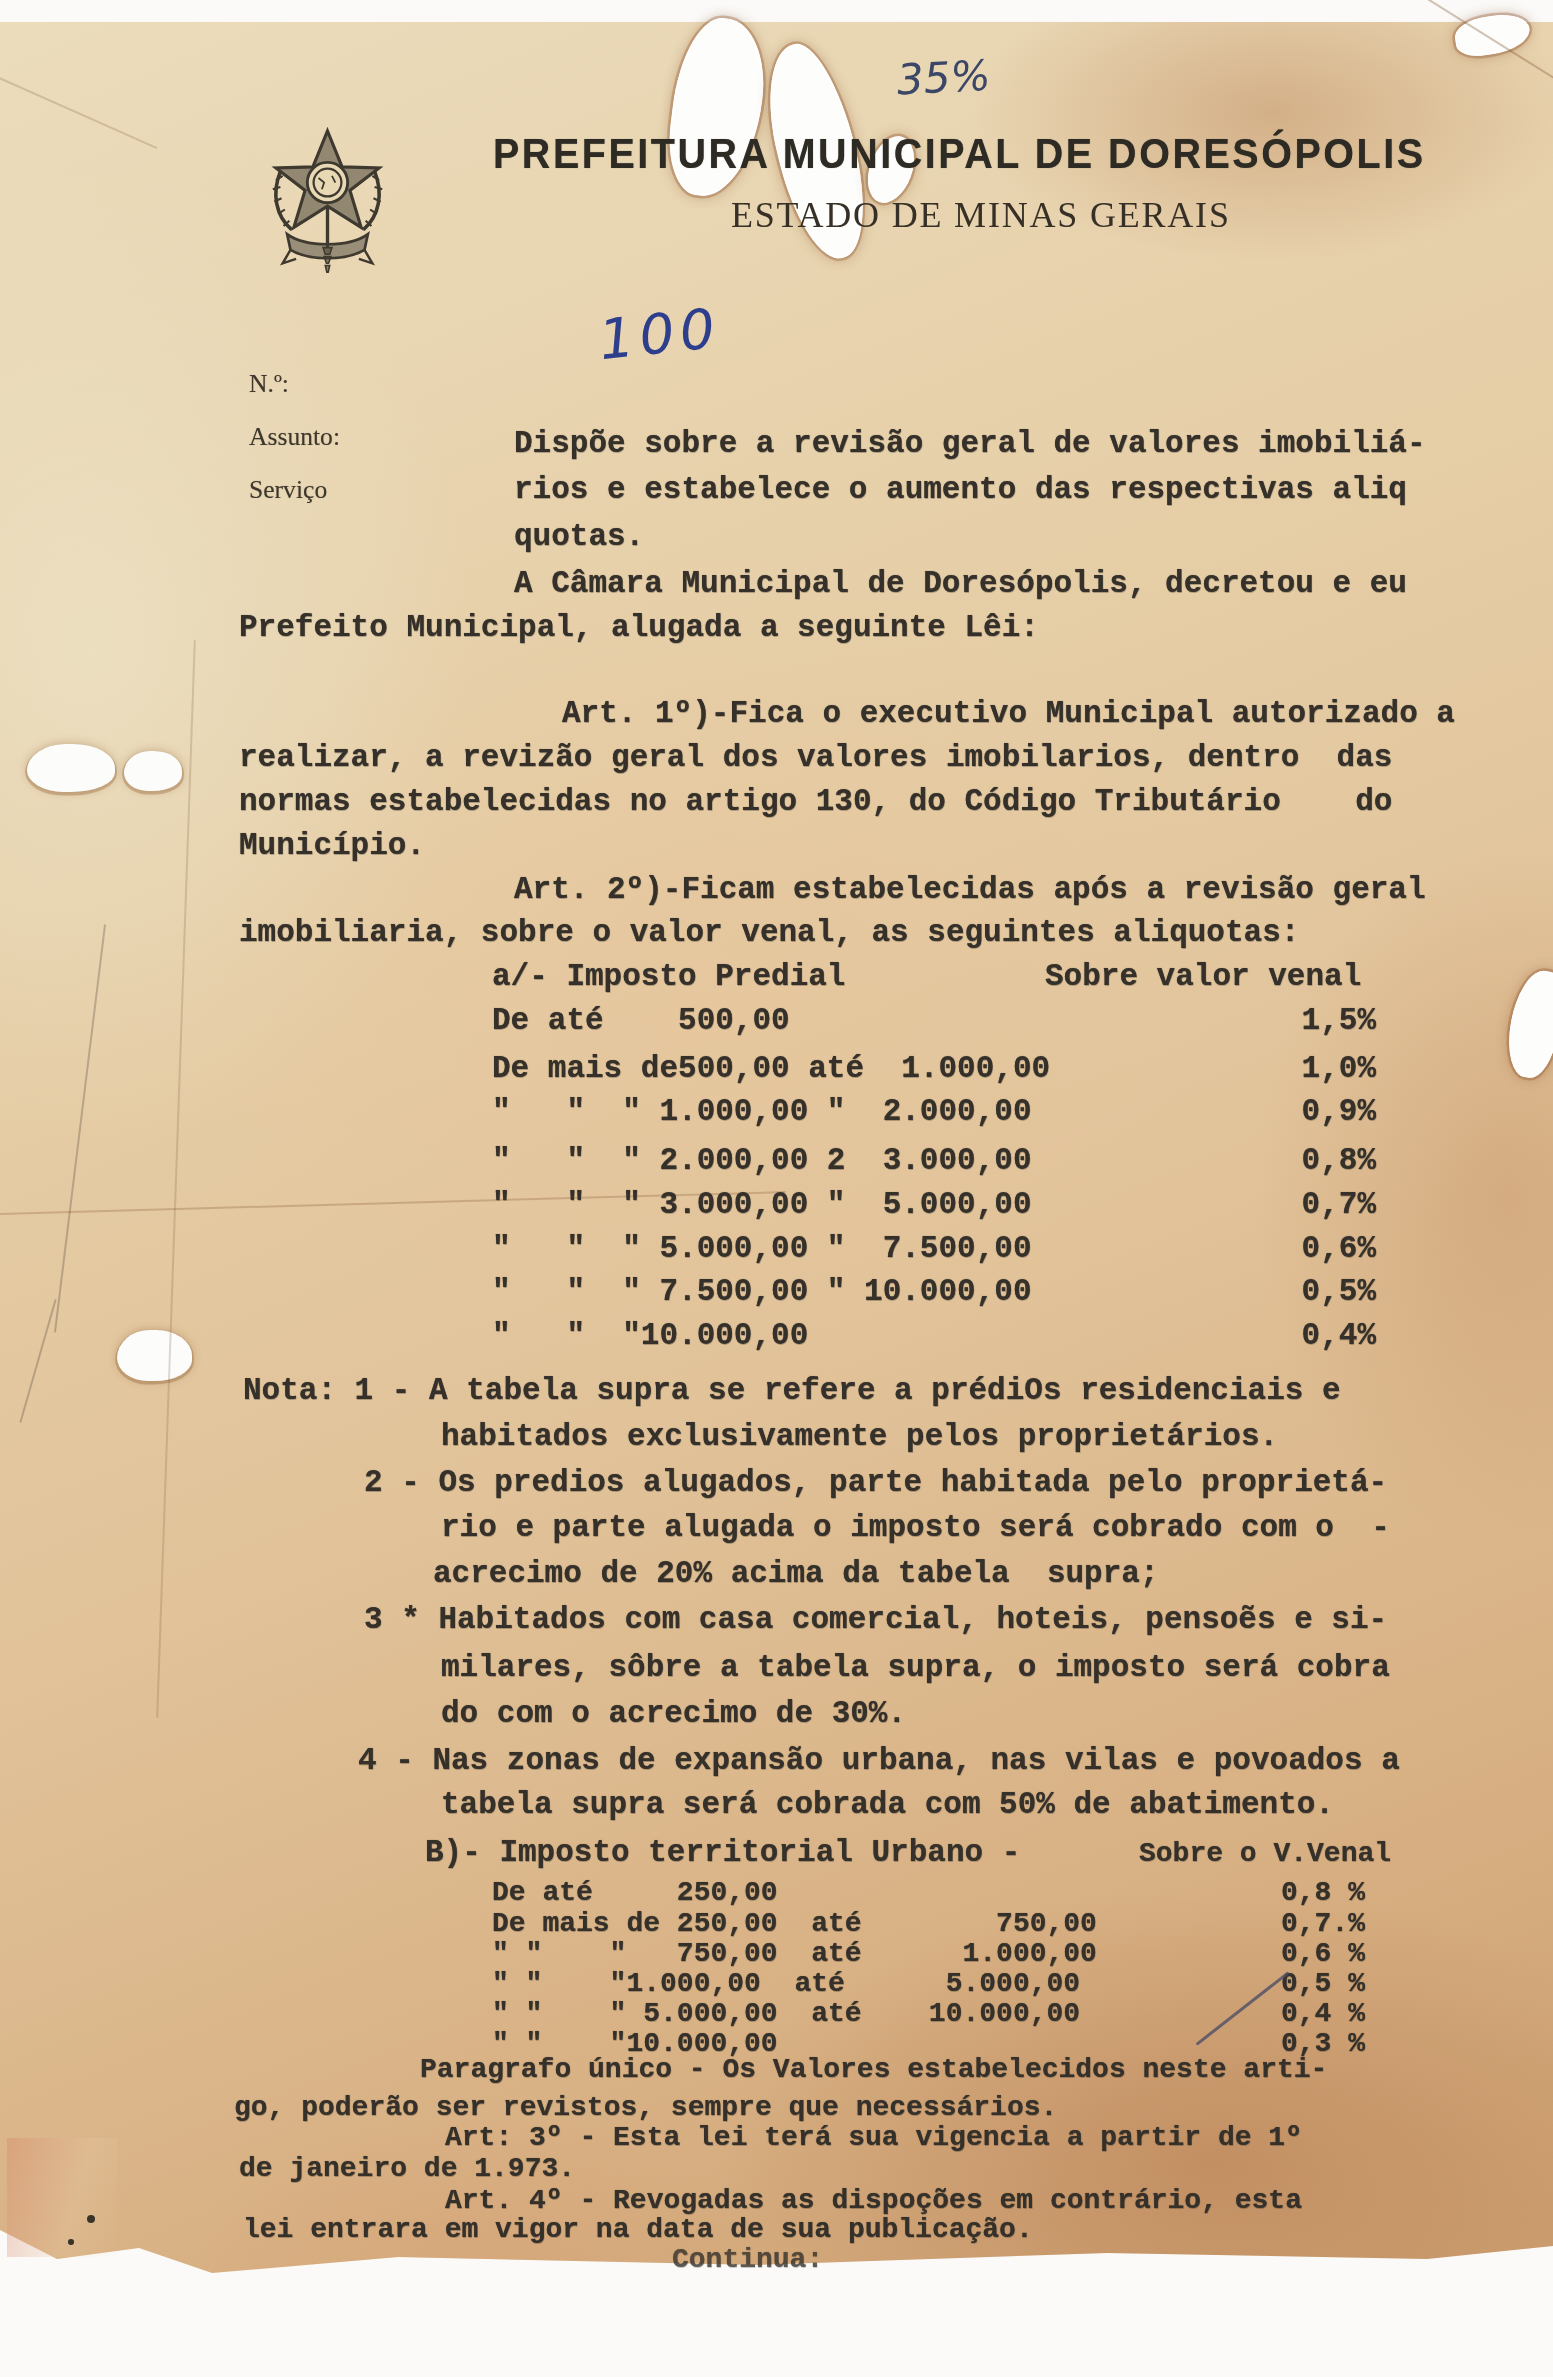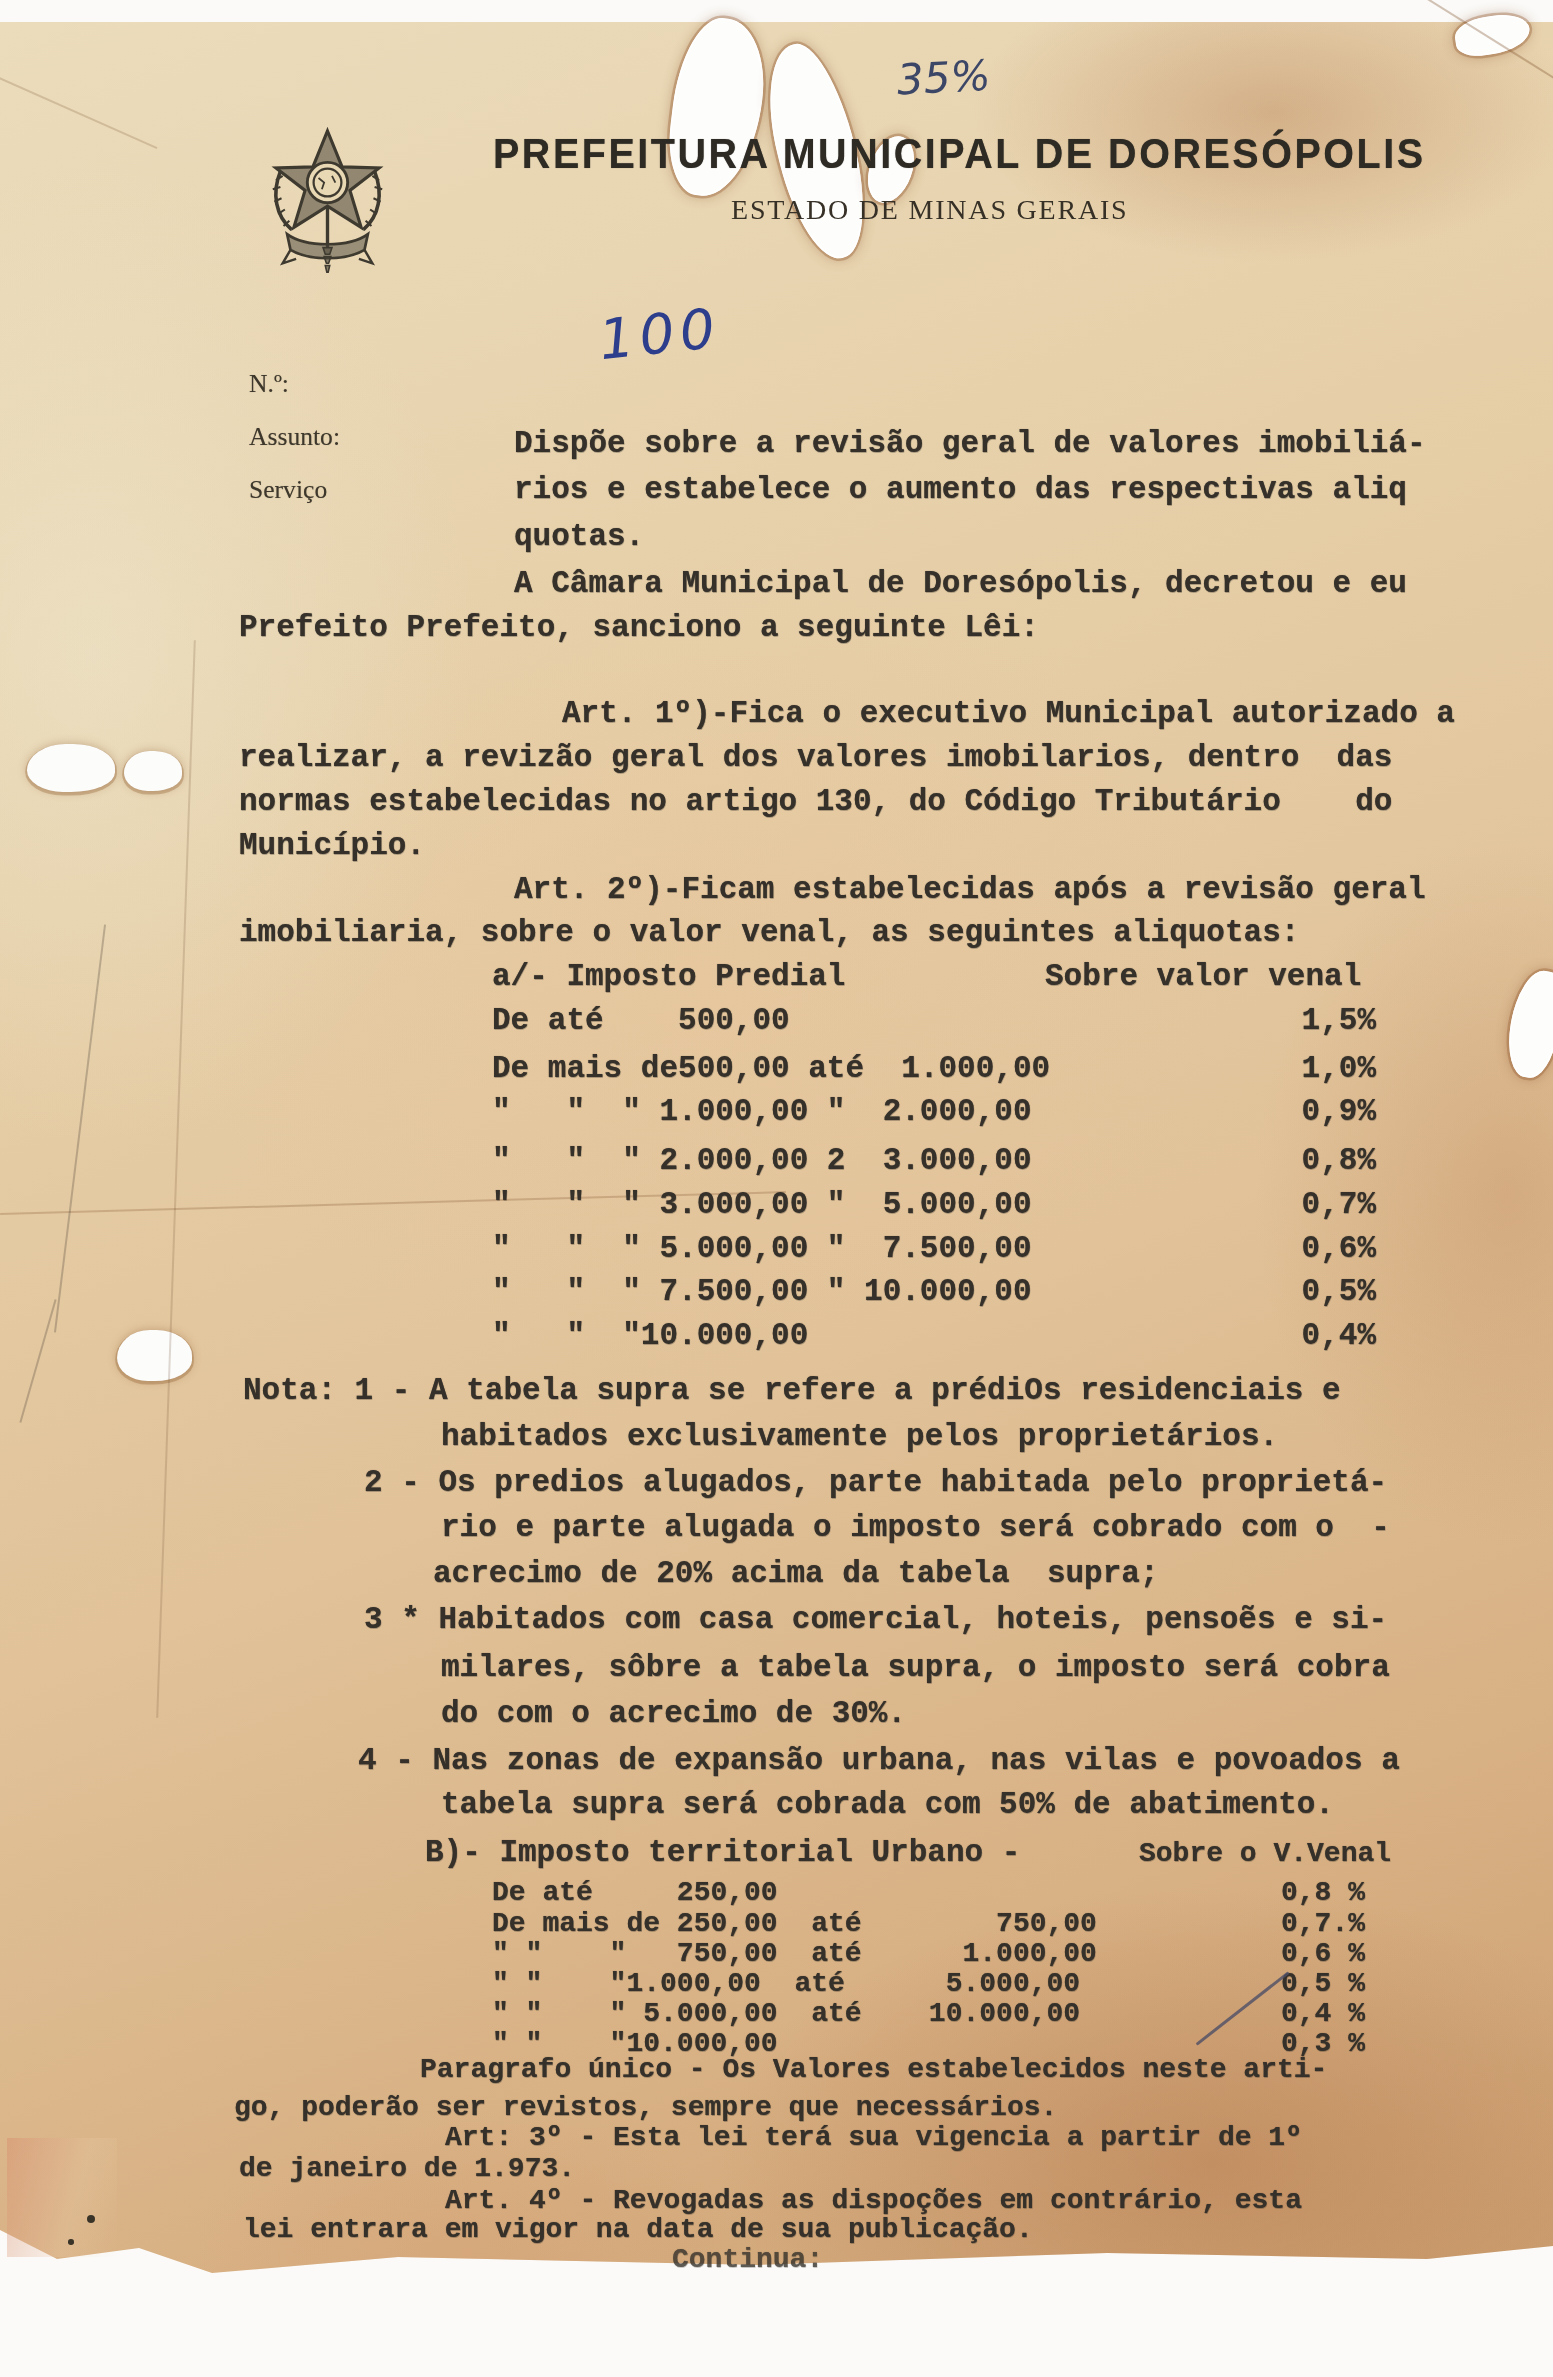--- a/index.html
+++ b/index.html
@@ -30,21 +30,21 @@
       text-shadow:0 0 0.9px rgba(53,49,42,.7),0.5px 0.5px 0 rgba(53,49,42,.28);}
   .sm{font-size:28px;}
   .row{position:absolute;height:37px;}
   .row .range{position:absolute;left:0;top:0;}
   .row .rate{position:absolute;right:0;top:0;}
   
   #title{position:absolute;left:493px;top:130px;font-family:"Liberation Sans",sans-serif;
     font-weight:bold;font-size:42px;letter-spacing:2.7px;color:#2e2b24;transform:scaleX(.94);
     transform-origin:left;text-shadow:0 0 0.9px rgba(40,36,28,.6);}
   #subtitle{position:absolute;left:731px;top:194px;font-family:"Liberation Serif",serif;
-    font-size:28px;letter-spacing:1.8px;color:#363026;}
+    font-size:36px;letter-spacing:1.8px;color:#363026;}
   .meta{position:absolute;font-family:"Liberation Serif",serif;font-size:25.6px;color:#3e382c;
     text-shadow:0 0 0.9px rgba(60,52,40,.4);}
   
   .hand{position:absolute;font-family:"DejaVu Sans",sans-serif;font-style:italic;
         color:#2e3d77;transform:rotate(-5deg);}
   #hw-35{left:897px;top:53px;font-size:42px;color:#3c4667;transform:rotate(-3deg);}
   #hw-100{left:599px;top:302px;font-size:55px;letter-spacing:5.5px;transform:rotate(-6deg);
           color:#2c3e8c;}
   #pen-slash{position:absolute;left:1184px;top:2007px;width:117px;height:2.7px;background:#4d4f66;
           transform:rotate(-38deg);border-radius:1.8px;opacity:.8;}
@@ -101,21 +101,21 @@
 
   <div class="meta" style="left:249px;top:369px;">N.º:</div>
   <div class="meta" style="left:249px;top:422px;">Assunto:</div>
   <div class="meta" style="left:249px;top:475px;">Serviço</div>
 
   <div class="ln" style="left:514px;top:428px;">Dispõe sobre a revisão geral de valores imobiliá-</div>
   <div class="ln" style="left:514px;top:474px;">rios e estabelece o aumento das respectivas aliq</div>
   <div class="ln" style="left:514px;top:521px;">quotas.</div>
 
   <div class="ln" style="left:514px;top:568px;">A Câmara Municipal de Doresópolis, decretou e eu</div>
-  <div class="ln" style="left:239px;top:612px;">Prefeito Prefeito, sanciono a seguinte Lêi:</div>
+  <div class="ln" style="left:239px;top:612px;">Prefeito Municipal, alugada a seguinte Lêi:</div>
 
   <div class="ln" style="left:514px;top:698px;margin-left:48px;">Art. 1º)-Fica o executivo Municipal autorizado a</div>
   <div class="ln" style="left:239px;top:742px;">realizar, a revizão geral dos valores imobilarios, dentro  das</div>
   <div class="ln" style="left:239px;top:786px;">normas estabelecidas no artigo 130, do Código Tributário    do</div>
   <div class="ln" style="left:239px;top:830px;">Município.</div>
 
   <div class="ln" style="left:514px;top:874px;">Art. 2º)-Ficam estabelecidas após a revisão geral</div>
   <div class="ln" style="left:239px;top:917px;">imobiliaria, sobre o valor venal, as seguintes aliquotas:</div>
 
   <div class="row" style="left:492px;top:961px;width:884px;">

